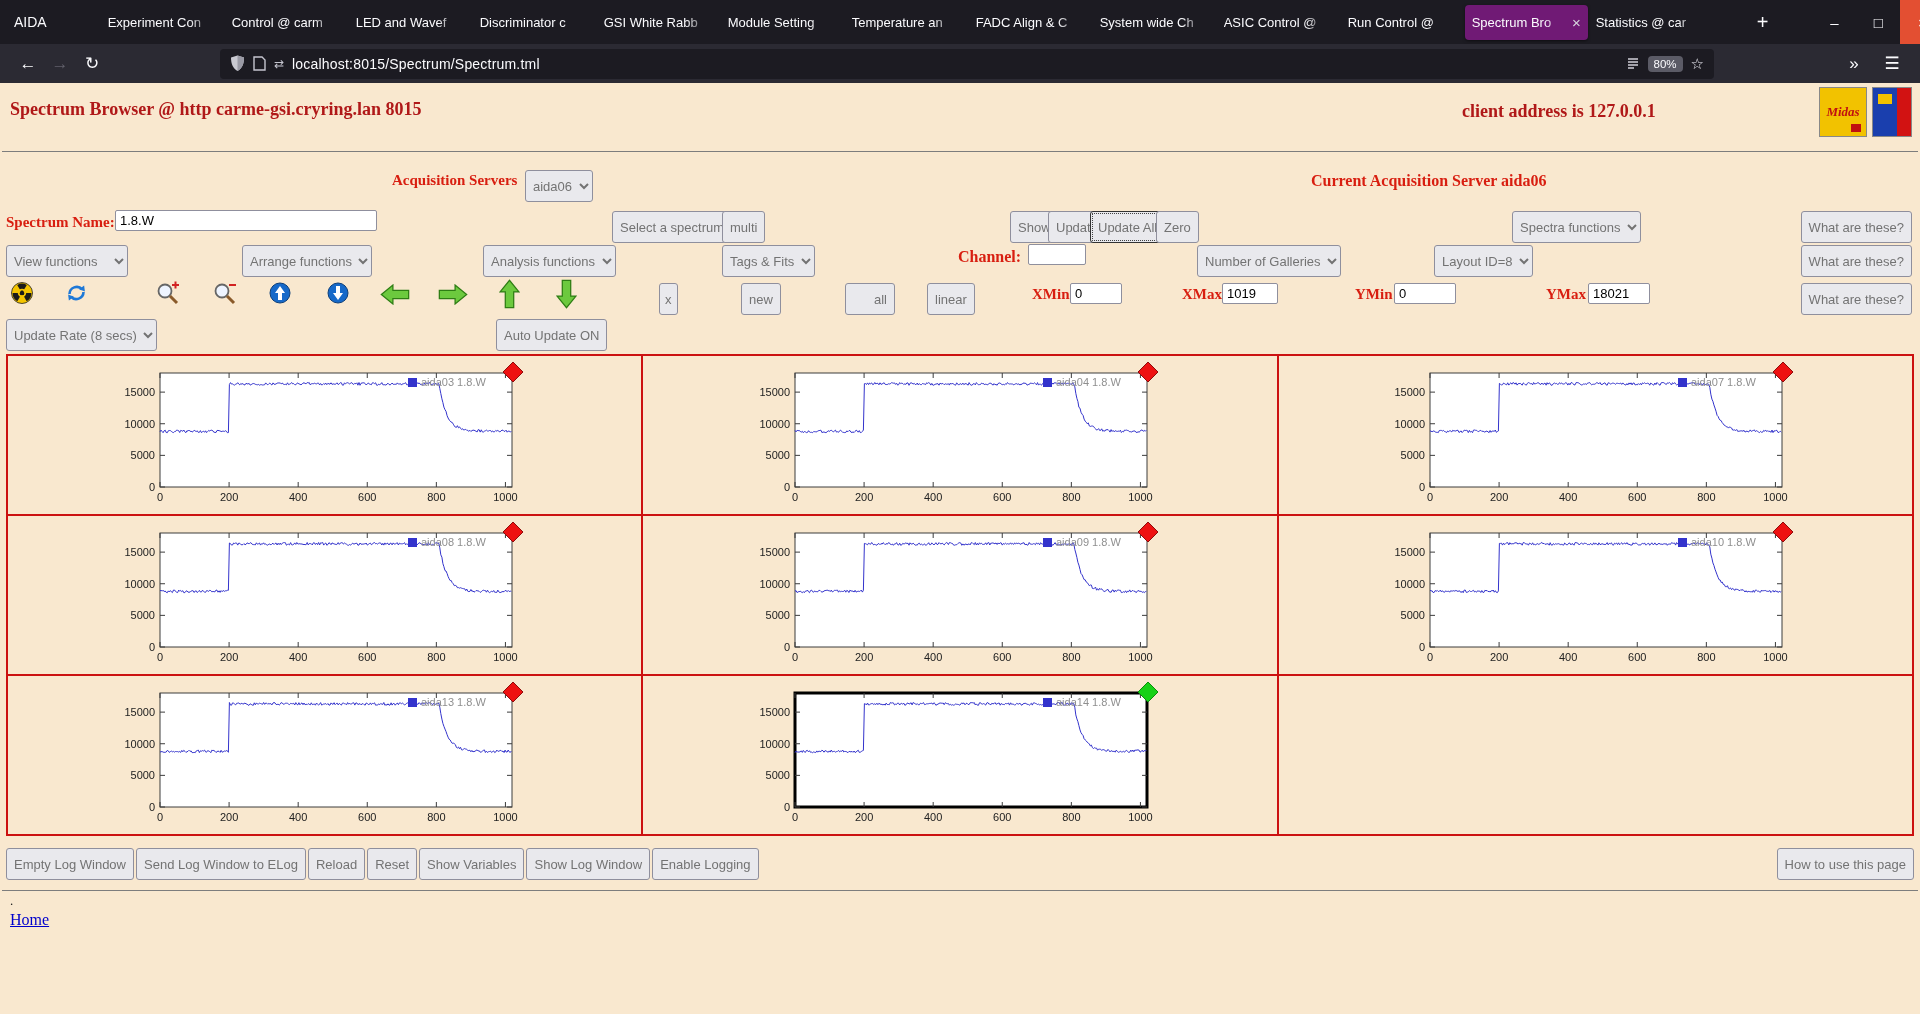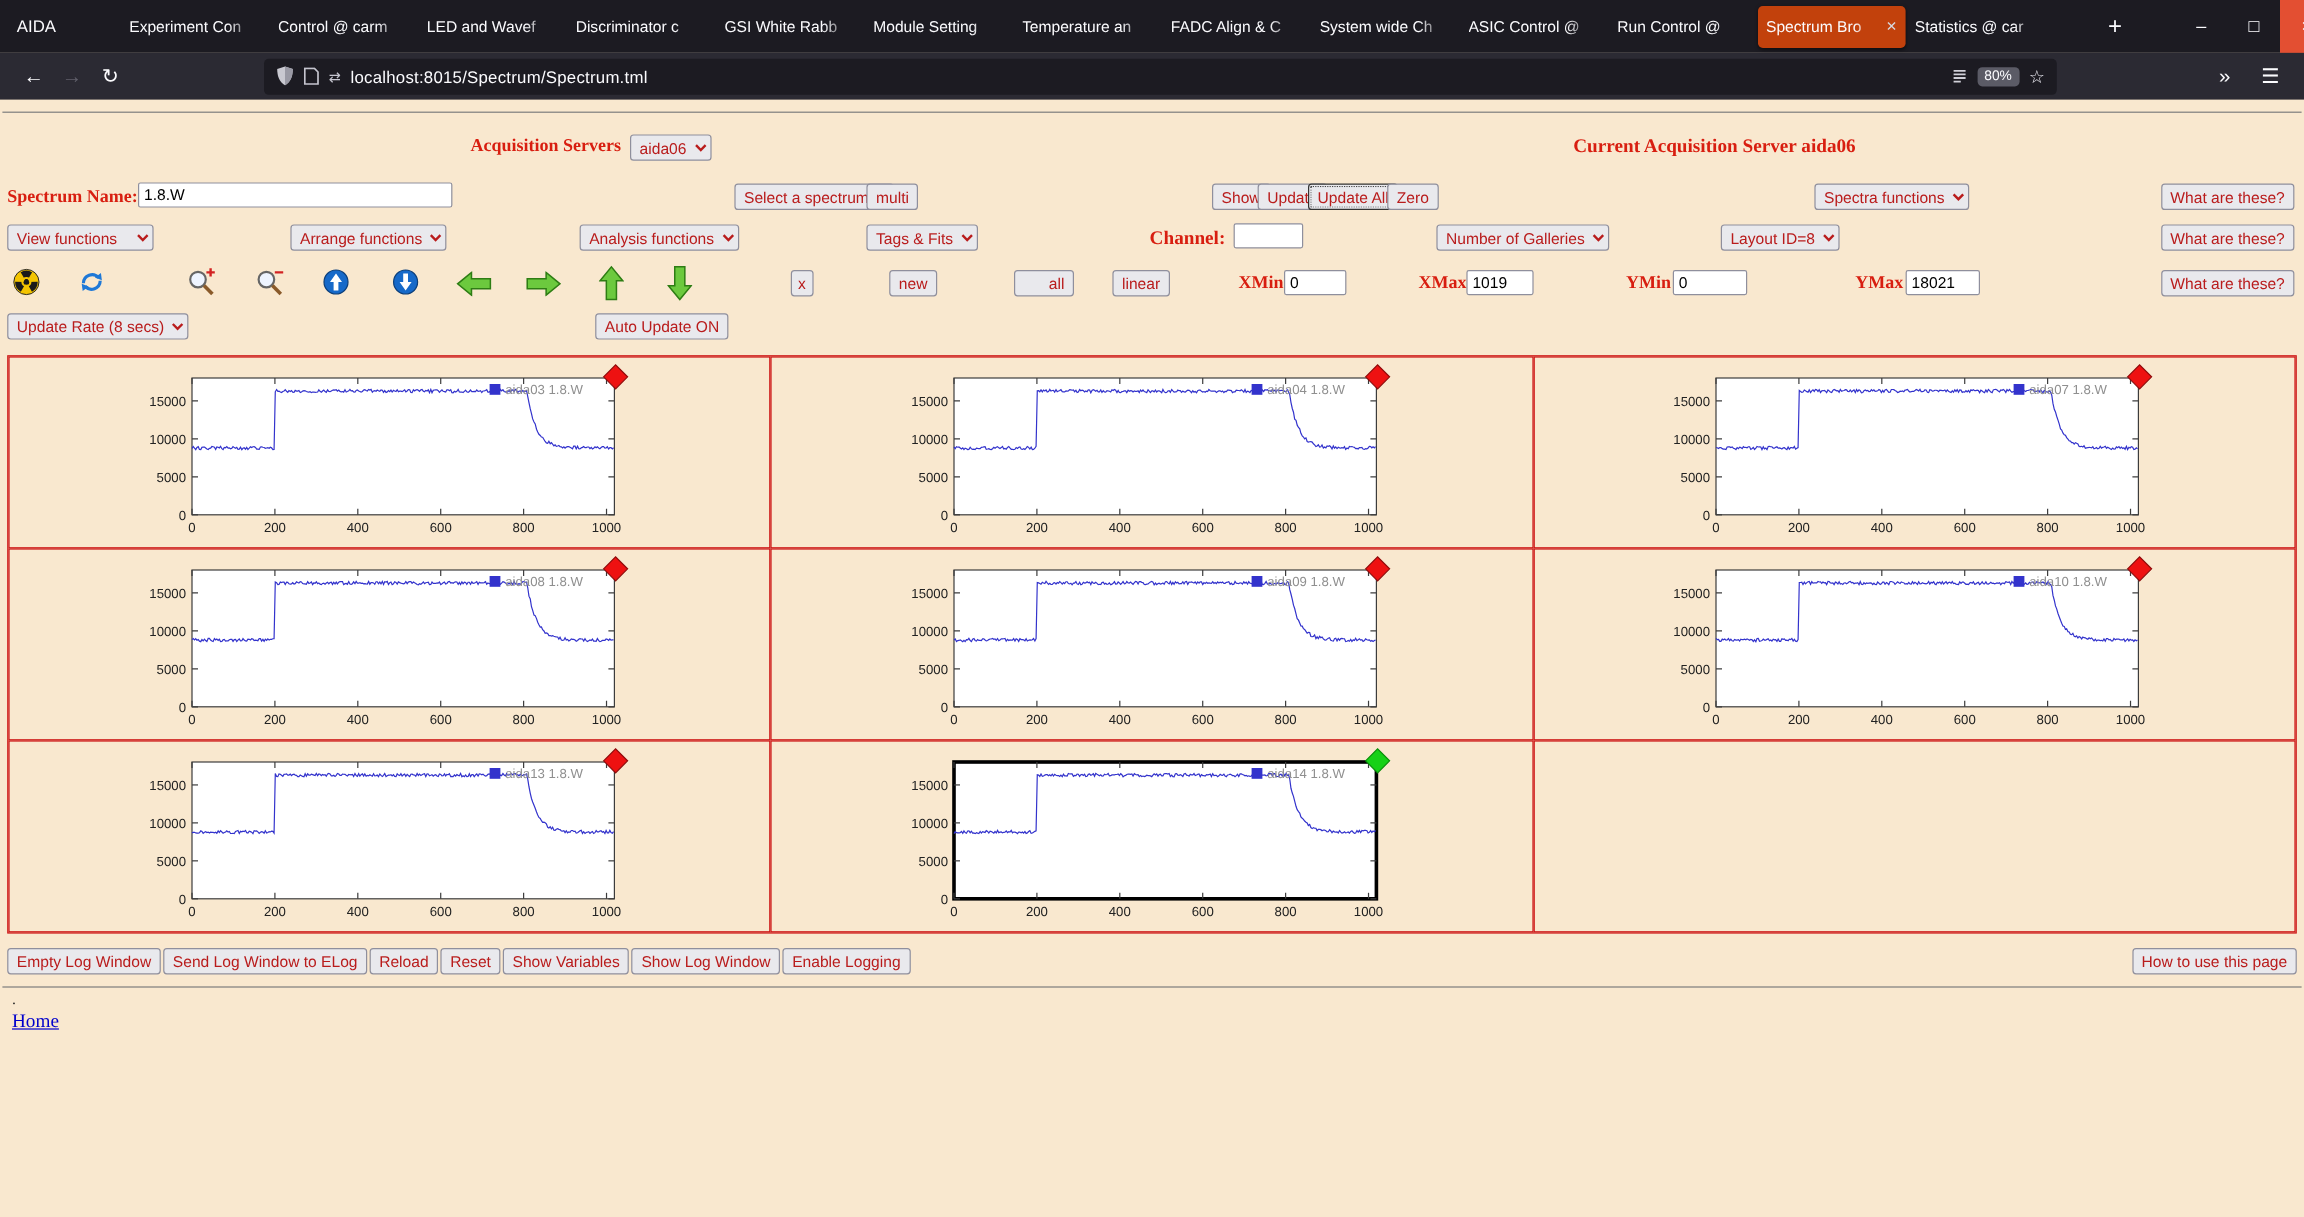--- a/index.html
+++ b/index.html
@@ -4,21 +4,21 @@
 <style>
   * { box-sizing: border-box; margin: 0; padding: 0; }
   html, body { width: 1920px; height: 1014px; }
   body { background: var(--page-bg, #f9e8cf); font-family: "Liberation Serif", serif; overflow: hidden; }
 
   
   .tabbar { height: 44px; background: #1c1b22; display: flex; align-items: center; color: #fbfbfe; font-family: "Liberation Sans", sans-serif; gap: 32px; }
   .win-title { font-size: 14px; padding: 0 22px 0 14px; white-space: nowrap; }
   .tabs { display: flex; align-items: center; height: 44px; }
   .tab { width: 123px; min-width: 123px; height: 35px; margin-right: 1px; border-radius: 4px; display: flex; align-items: center; padding: 0 7px; font-size: 13px; }
-  .tab.active { background: #c2410c; box-shadow: 0 1px 3px rgba(0,0,0,.5); }
+  .tab.active { background: #701a75; box-shadow: 0 1px 3px rgba(0,0,0,.5); }
   .tab-label { flex: 1; white-space: nowrap; overflow: hidden;
     -webkit-mask-image: linear-gradient(to right, #000 75%, transparent 97%);
     mask-image: linear-gradient(to right, #000 75%, transparent 97%); }
   .tab-close { font-size: 15px; margin-left: 3px; color: #d7d7de; }
   .newtab { font-size: 20px; padding: 0 12px; }
   .win-controls { margin-left: auto; display: flex; height: 44px; }
   .win-btn { width: 44px; height: 44px; display: flex; align-items: center; justify-content: center; font-size: 15px; }
   .win-btn.close { background: #e34f32; }
 
   .navbar { height: 39px; background: #2b2a33; display: flex; align-items: center; padding: 0 12px; font-family: "Liberation Sans", sans-serif; }
@@ -44,21 +44,21 @@
   .logo.fcl { width: 40px; background: linear-gradient(to right, #1a3fae 0 62%, #d21212 62% 100%); }
   .logo.fcl::after { content: ""; position: absolute; left: 5px; top: 6px; width: 14px; height: 10px; background: #f2c200; }
 
   hr.rule { border: none; border-top: 1px solid #7d7d7d; margin: 10px 2px 0 2px; }
 
   .row { position: relative; width: 1920px; }
   .row > * { position: absolute; top: 0; }
   .redlbl { color: var(--label-red, #d81e10); font-size: 15px; font-weight: bold; white-space: nowrap; }
   .rightbtn { right: 8px !important; left: auto !important; }
 
-  button, select { font: 13px "Liberation Sans", sans-serif; background: #e9e9ed; border: 1px solid #8f8f9d; border-radius: 3px; color: #b91c1c; padding: 2px 7px; height: 22px; }
+  button, select { font: 13px "Liberation Sans", sans-serif; background: #e9e9ed; border: 1px solid #8f8f9d; border-radius: 3px; color: #737373; padding: 2px 7px; height: 32px; }
   select { padding: 1px 3px; }
   input[type=text] { font: 13px "Liberation Sans", sans-serif; background: #fff; border: 1px solid #8f8f9d; border-radius: 2px; height: 21px; padding: 1px 4px; color: #000; }
   .btn-focus { outline: 1px dotted #444; outline-offset: -3px; border-color: #333; }
 
   .iconbtn { display: inline-flex; align-items: center; justify-content: center; }
 
   .grid { margin: 10px 6px 0 6px; display: grid; grid-template-columns: repeat(3, 1fr); border: 1px solid var(--grid-red, #cc1111); background: transparent; }
   .gcell { border: 1px solid var(--grid-red, #cc1111); height: 160px; display: flex; align-items: center; justify-content: center; }
 
   .logbar { display: flex; margin: 12px 6px 0 6px; }
@@ -150,20 +150,30 @@
     <span class="star">☆</span>
   </div>
   <div class="nav-right">
     <span class="nav-icon">»</span>
     <span class="nav-icon">☰</span>
   </div>
 </div>
 
 <div class="page">
 
+  <div class="hdr">
+    <span class="title">Spectrum Browser @ http carme-gsi.cryring.lan 8015</span>
+    <span class="client">client address is 127.0.0.1</span>
+    <span class="logos">
+      <span class="logo midas">
+          <span class="mtxt">Midas</span>
+        </span>
+      <span class="logo fcl"></span>
+    </span>
+  </div>
 
   <hr class="rule">
 
   
   <div class="row" style="height:28px; margin-top:16px;">
     <span class="redlbl" style="left:392px; top:4px;">Acquisition Servers</span>
     <select style="left:525px; top:2px;"><option>aida06</option></select>
     <span class="redlbl" style="left:1311px; top:4px; font-size:16px;">Current Acquisition Server aida06</span>
   </div>
 

